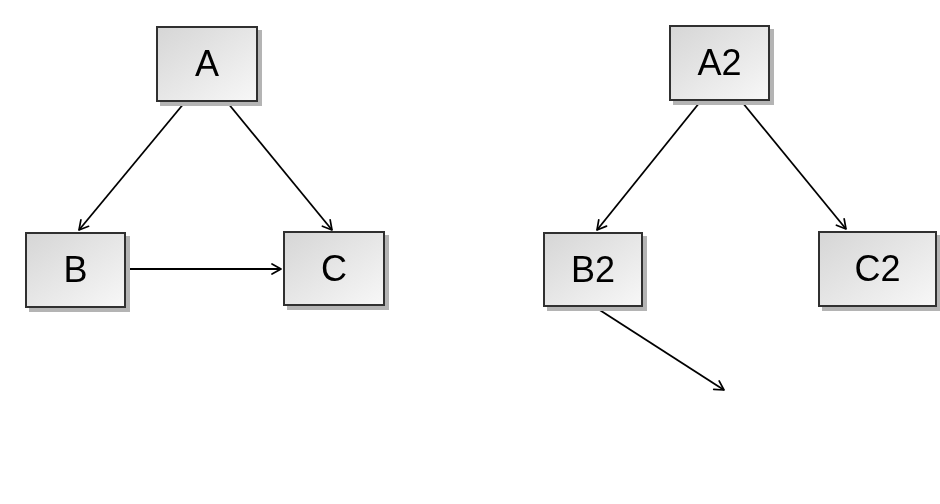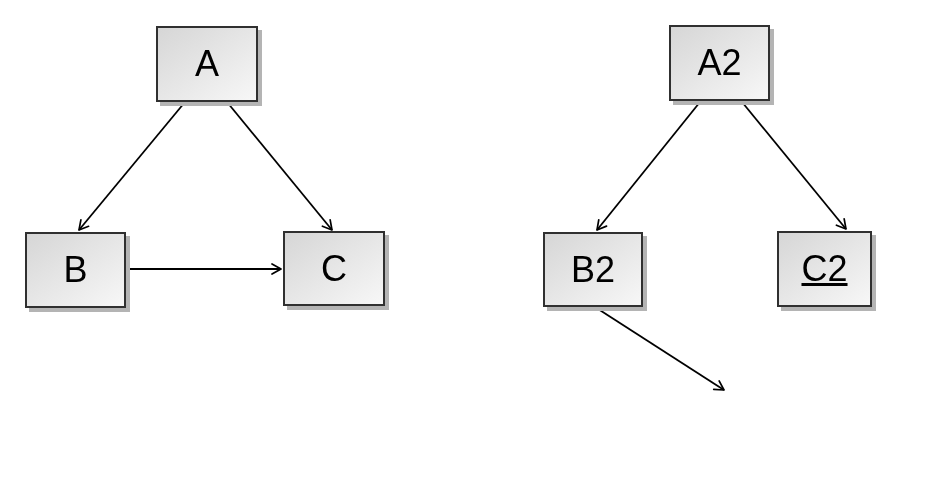--- a/index.html
+++ b/index.html
@@ -70,16 +70,16 @@
     </div>
     <div class="node" style="left: 283px; top: 231px; width: 102px; height: 75px; background: linear-gradient(145deg, rgb(214, 214, 214) 0%, rgb(247, 247, 247) 100%);">
       <span class="node-label">C</span>
     </div>
     <div class="node" style="left: 669px; top: 25px; width: 101px; height: 76px; background: linear-gradient(145deg, rgb(214, 214, 214) 0%, rgb(247, 247, 247) 100%);">
       <span class="node-label">A2</span>
     </div>
     <div class="node" style="left: 543px; top: 232px; width: 100px; height: 75px; background: linear-gradient(145deg, rgb(214, 214, 214) 0%, rgb(247, 247, 247) 100%);">
       <span class="node-label">B2</span>
     </div>
-    <div class="node" style="left: 777px; top: 231px; width: 95px; height: 76px; background: linear-gradient(145deg, rgb(214, 214, 214) 0%, rgb(247, 247, 247) 100%); text-decoration: underline;">
+    <div class="node" style="left: 818px; top: 231px; width: 119px; height: 76px; background: linear-gradient(145deg, rgb(214, 214, 214) 0%, rgb(247, 247, 247) 100%);">
       <span class="node-label">C2</span>
     </div>
   </div>
 
 </body></html>

